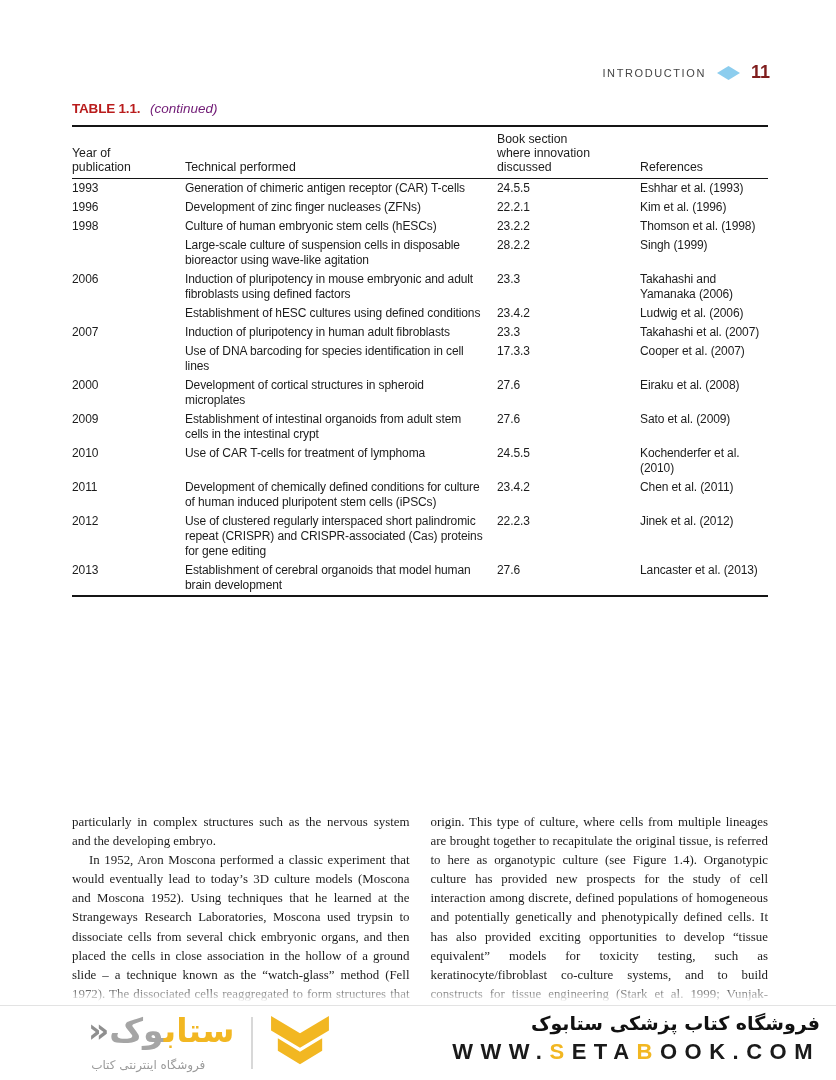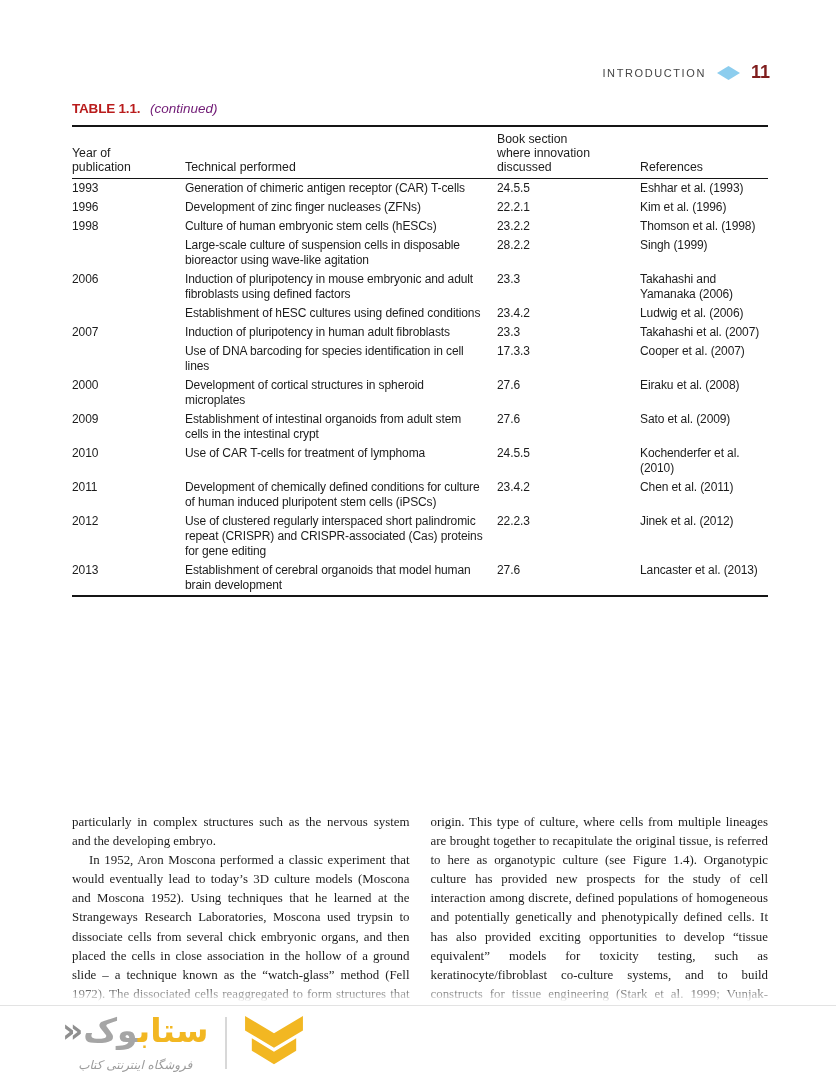--- a/index.html
+++ b/index.html
@@ -38,23 +38,23 @@
   .body-col p.indent{text-indent:17px;}
   .fade-cut{position:absolute;left:0;right:0;top:985px;height:20px;
             background:linear-gradient(to bottom,rgba(255,255,255,0),#ffffff 85%);}
 
   
   .footer{position:absolute;left:0;right:0;top:1005px;height:75px;background:#ffffff;
           border-top:1px solid #e3e3e3;}
   .footer-logo{position:absolute;left:62px;top:8px;display:flex;align-items:center;}
   .wordmark-block{text-align:center;}
   .logo-wordmark{font-size:33px;font-weight:bold;line-height:34px;direction:rtl;
-                 font-family:"DejaVu Sans",sans-serif;}
+                 font-family:"DejaVu Sans",sans-serif;margin-left:26px;}
   .logo-tagline{font-size:12px;color:#9b9b9b;margin-top:10px;direction:rtl;
-                font-family:"DejaVu Sans",sans-serif;font-style:italic;}
+                font-family:"DejaVu Sans",sans-serif;}
   .logo-divider{width:2px;height:52px;background:#d8d8d8;margin:0 16px;}
   .footer-right{position:absolute;right:16px;top:6px;text-align:right;}
   .store-title{font-size:19px;font-weight:600;color:#111111;direction:rtl;
                font-family:"DejaVu Sans",sans-serif;}
   .store-url{font-size:22px;font-weight:bold;letter-spacing:7.5px;margin-top:5px;
              font-family:"Liberation Sans",sans-serif;}
 </style>
 </head>
 <body>
 
@@ -195,15 +195,19 @@
       <div class="wordmark-block">
         <div class="logo-wordmark"><span style="color: rgb(242, 183, 34);">ستاب</span><span style="color: rgb(165, 165, 165);">وک</span><span style="color: rgb(143, 143, 143);">«</span></div>
         <div class="logo-tagline">فروشگاه اینترنتی کتاب</div>
       </div>
       <div class="logo-divider"></div>
       <svg width="62" height="54" viewBox="0 0 64 56">
         <polygon points="2,0 32,18 62,0 62,15 32,33 2,15" fill="#f2b722"></polygon>
         <polygon points="9,23 32,37 55,23 55,36 32,50 9,36" fill="#f2b722"></polygon>
       </svg>
     </div>
+    <div class="footer-right">
+      <div class="store-title">فروشگاه کتاب پزشکی ستابوک</div>
+      <div class="store-url"><span style="color: rgb(26, 26, 26);">WWW.</span><span style="color: rgb(242, 183, 34);">S</span><span style="color: rgb(26, 26, 26);">ETA</span><span style="color: rgb(242, 183, 34);">B</span><span style="color: rgb(26, 26, 26);">OOK.COM</span></div>
+    </div>
   </div>
 
 </div>
 
 </body></html>

